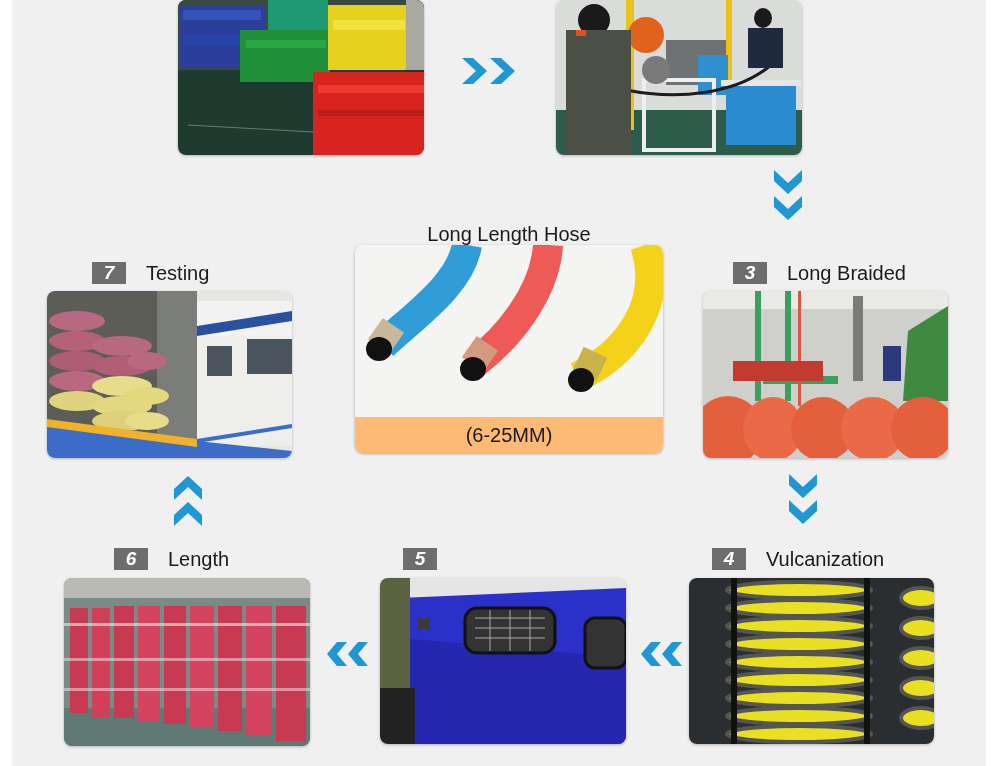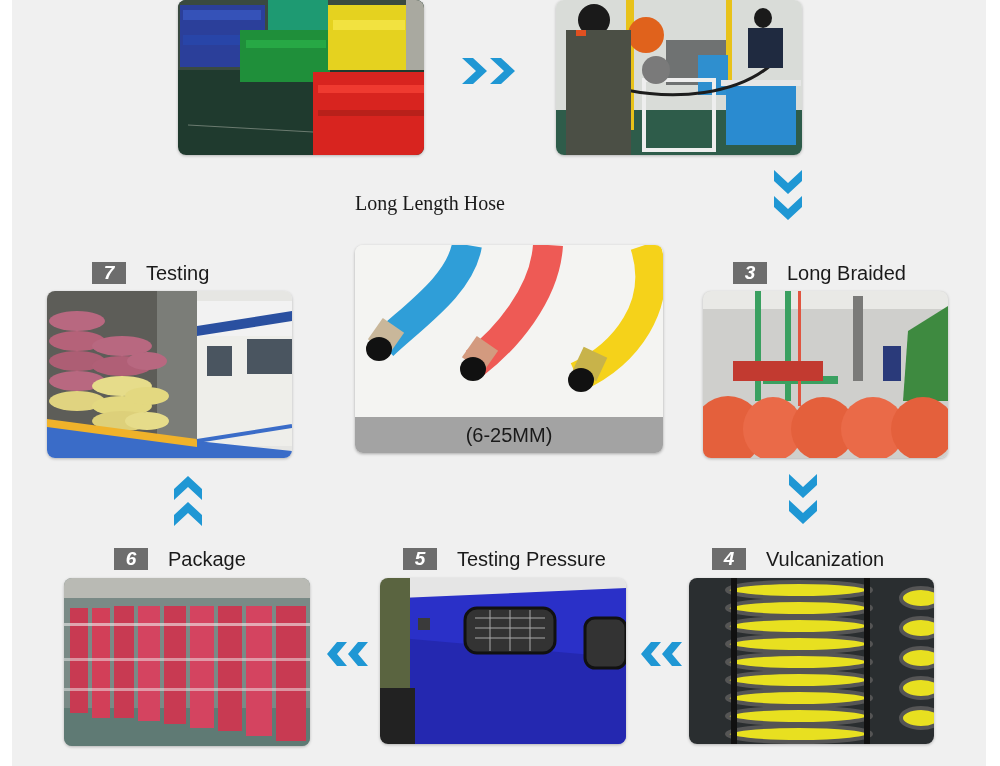--- a/index.html
+++ b/index.html
@@ -21,31 +21,31 @@
     font-size: 20px; color: #1a1a1a; white-space: nowrap;
   }
   .badge {
     display: inline-block; background: #6d6d6d; color: #ffffff;
     font-style: italic; font-weight: bold; font-size: 19px;
     width: 34px; height: 22px; line-height: 22px; text-align: center;
     margin-right: 20px;
   }
   .arrow { position: absolute; }
   .center-title {
-    position: absolute; left: 355px; top: 192px; width: 308px; 
-    font-size: 20px; color: #1a1a1a; font-family: Liberation Serif, serif;
+    position: absolute; left: 355px; top: 223px; width: 308px; text-align: center;
+    font-size: 20px; color: #1a1a1a;
   }
   .center-box {
     position: absolute; left: 355px; top: 245px; width: 308px; height: 208px;
     border-radius: 8px; overflow: hidden; background: #f7f7f5;
     box-shadow: 0 1px 3px rgba(0,0,0,0.3);
   }
   .center-caption {
     position: absolute; left: 0; bottom: 0; width: 100%; height: 36px;
-    background: #a3a3a3; text-align: center; line-height: 36px;
+    background: #fdba74; text-align: center; line-height: 36px;
     font-size: 20px; color: #1a1a1a;
   }
 </style>
 </head>
 <body>
 
 <div class="panel"></div>
 
 <div class="photo" style="left:178px; top:0; width:246px; height:155px;">
   <svg width="246" height="155" viewBox="0 0 246 155">
@@ -186,21 +186,21 @@
 
 <div class="arrow" style="left:174px; top:476px;">
   <svg width="28" height="52" viewBox="0 0 28 52">
     <polygon points="0,24 0,13 14,0 28,13 28,24 14,11" fill="#1f97d4"></polygon>
     <polygon points="0,50 0,39 14,26 28,39 28,50 14,37" fill="#1f97d4"></polygon>
   </svg>
 </div>
 
 <div class="label" style="left:114px; top:547px;">
   <span class="badge">6</span>
-  <span>Package</span>
+  <span>Length</span>
 </div>
 <div class="photo" style="left:64px; top:578px; width:246px; height:168px;">
   <svg width="246" height="168" viewBox="0 0 246 168">
     <rect width="246" height="168" fill="#7a8a86"></rect>
     <rect x="0" y="0" width="246" height="20" fill="#b9bab4"></rect>
     <rect x="0" y="130" width="246" height="38" fill="#5f7a74"></rect>
     <rect x="6" y="30" width="18" height="105" fill="#c83a52"></rect>
     <rect x="28" y="30" width="18" height="110" fill="#d23f58"></rect>
     <rect x="50" y="28" width="20" height="112" fill="#c83a52"></rect>
     <rect x="74" y="28" width="22" height="115" fill="#d44460"></rect>
@@ -217,21 +217,20 @@
 
 <div class="arrow" style="left:327px; top:642px;">
   <svg width="42" height="24" viewBox="0 0 42 24">
     <polygon points="20,0 10,0 0,12 10,24 20,24 10,12" fill="#1f97d4"></polygon>
     <polygon points="41,0 31,0 21,12 31,24 41,24 31,12" fill="#1f97d4"></polygon>
   </svg>
 </div>
 
 <div class="label" style="left:403px; top:547px;">
   <span class="badge">5</span>
-  <span>Testing Pressure</span>
 </div>
 <div class="photo" style="left:380px; top:578px; width:246px; height:166px;">
   <svg width="246" height="166" viewBox="0 0 246 166">
     <rect width="246" height="166" fill="#e5e5e5"></rect>
     <polygon points="20,20 246,10 246,166 20,166" fill="#2a30c8"></polygon>
     <polygon points="20,60 246,80 246,166 20,166" fill="#2428b0"></polygon>
     <rect x="85" y="30" width="90" height="45" rx="12" fill="#333" stroke="#111" stroke-width="3"></rect>
     <rect x="205" y="40" width="41" height="50" rx="10" fill="#333" stroke="#111" stroke-width="3"></rect>
     <g stroke="#aaa" stroke-width="1">
       <line x1="95" y1="40" x2="165" y2="40"></line>

